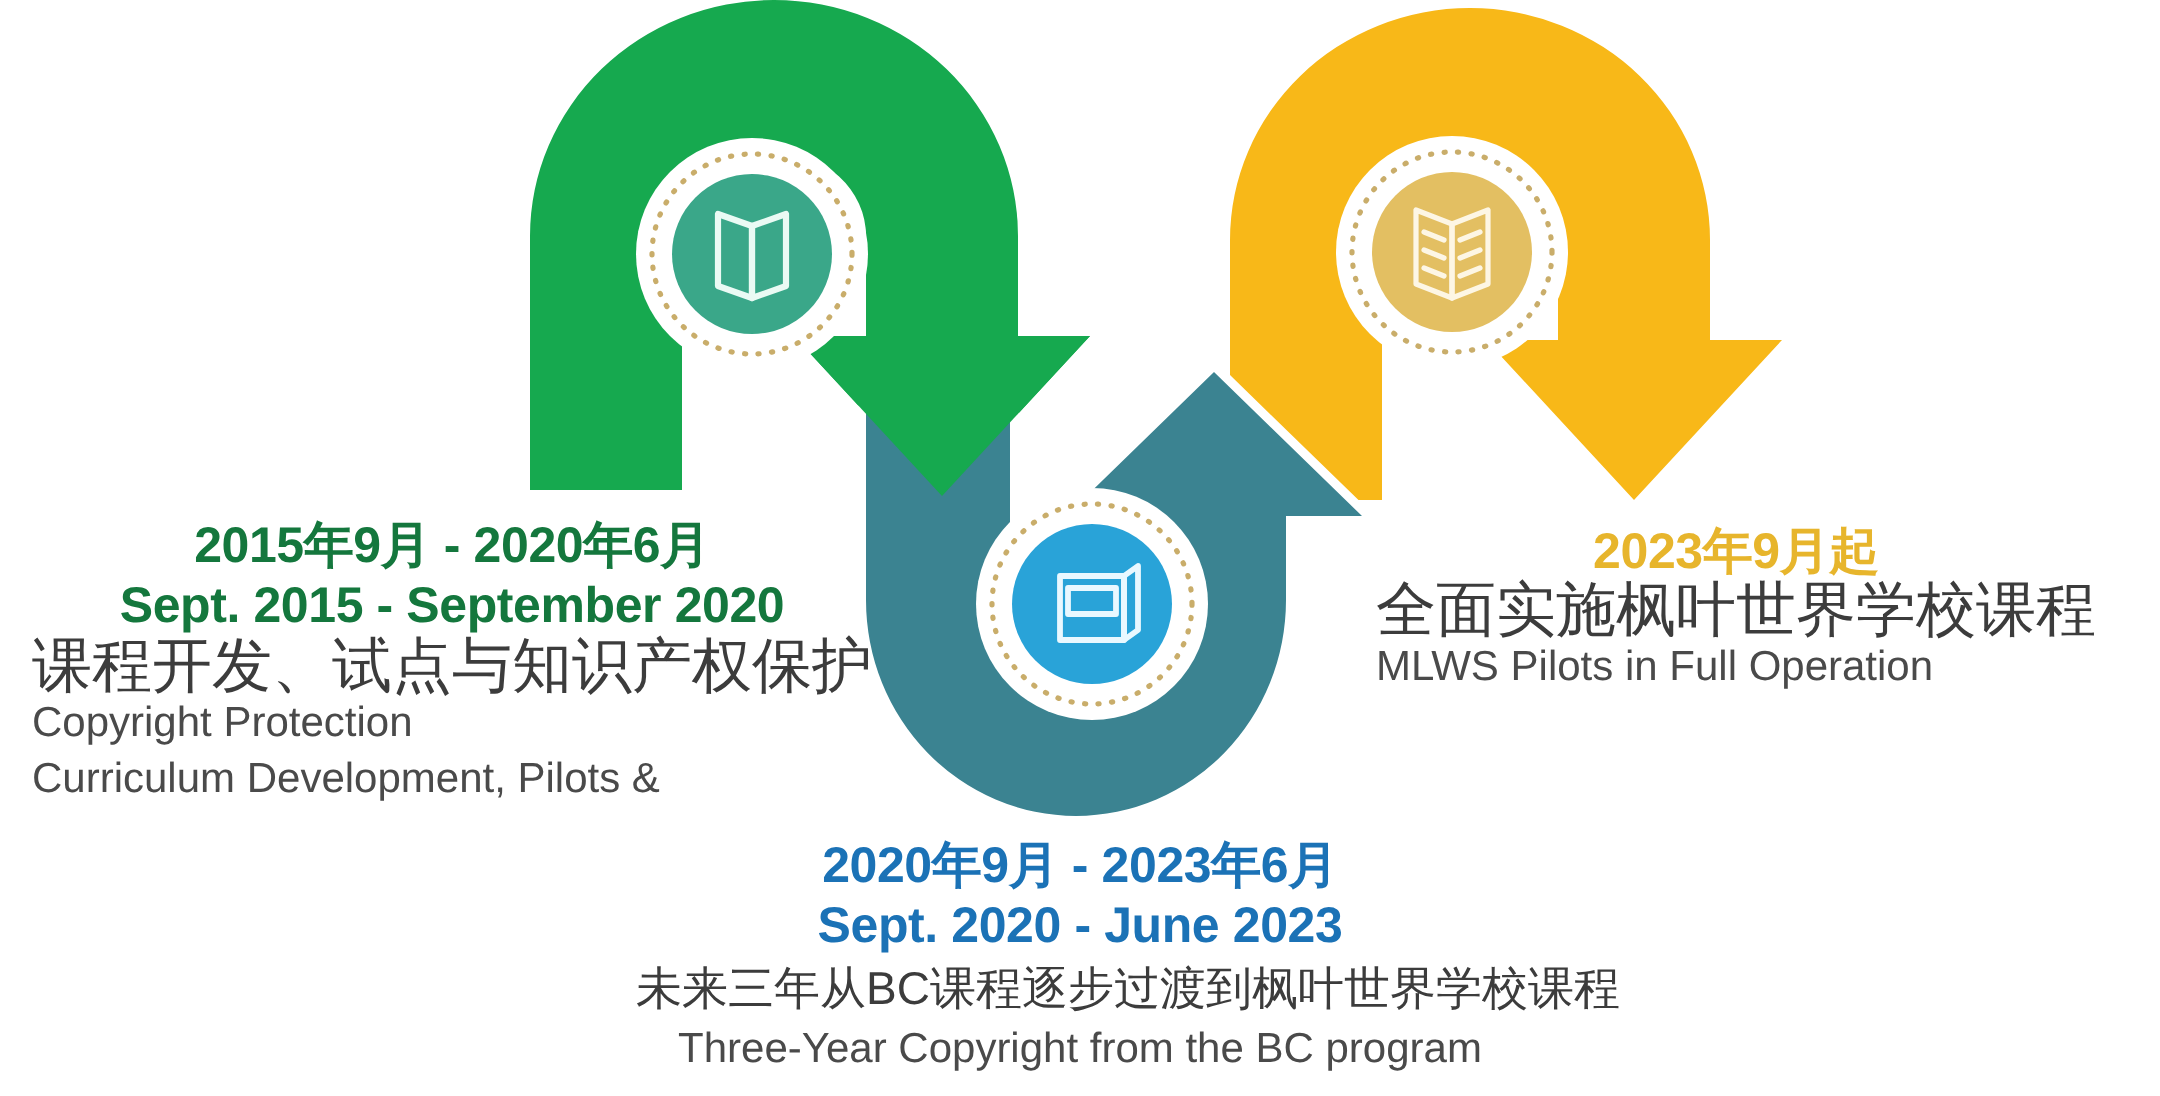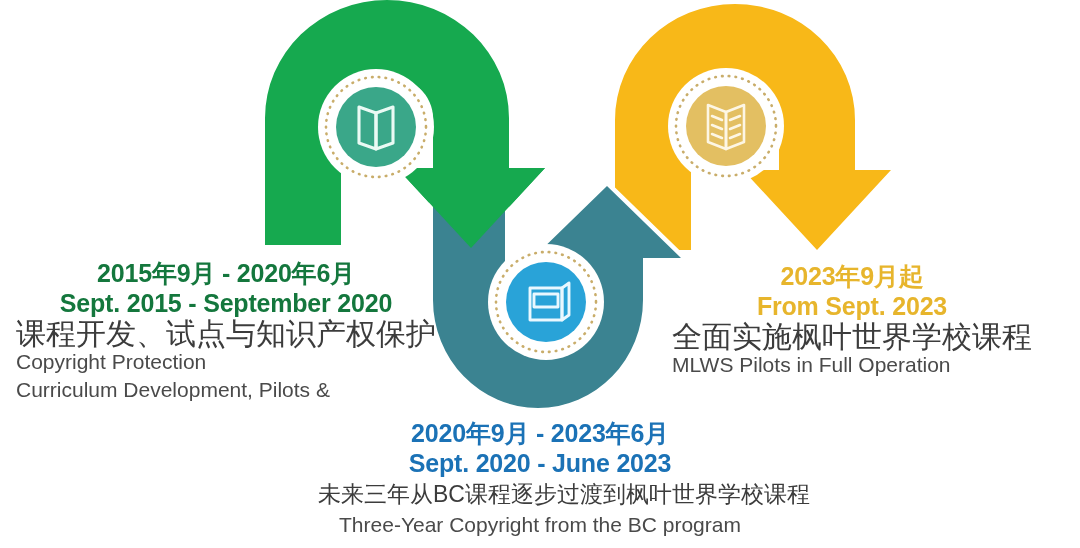--- a/index.html
+++ b/index.html
@@ -54,21 +54,21 @@
   
   #block-left {
     left: 16px;
     top: 258px;
     text-align: left;
   }
   #block-left .hd { color: #14773d; }
 
   
   #block-right {
-    left: 672px;
+    left: 688px;
     top: 261px;
     text-align: left;
   }
   #block-right .hd { color: #e7b52c; }
 
   
   #block-center {
     left: 0;
     top: 418px;
     width: 1080px;
@@ -186,21 +186,20 @@
   <div class="block" id="block-left">
     <div class="hd hd-cn">2015年9月 - 2020年6月</div>
     <div class="hd hd-en">Sept. 2015 - September 2020</div>
     <div class="body-cn">课程开发、试点与知识产权保护</div>
     <div class="body-en">Copyright Protection</div>
     <div class="body-en">Curriculum Development, Pilots &amp;</div>
   </div>
 
   <div class="block" id="block-right">
     <div class="hd hd-cn">2023年9月起</div>
-    <div class="hd hd-en">From Sept. 2023</div>
     <div class="body-cn">全面实施枫叶世界学校课程</div>
     <div class="body-en">MLWS Pilots  in Full Operation</div>
   </div>
 
   <div class="block" id="block-center">
     <div class="hd hd-cn">2020年9月 - 2023年6月</div>
     <div class="hd hd-en">Sept. 2020 - June 2023</div>
     <div class="body-cn">未来三年从BC课程逐步过渡到枫叶世界学校课程</div>
     <div class="body-en">Three-Year Copyright from the BC program</div>
   </div>

